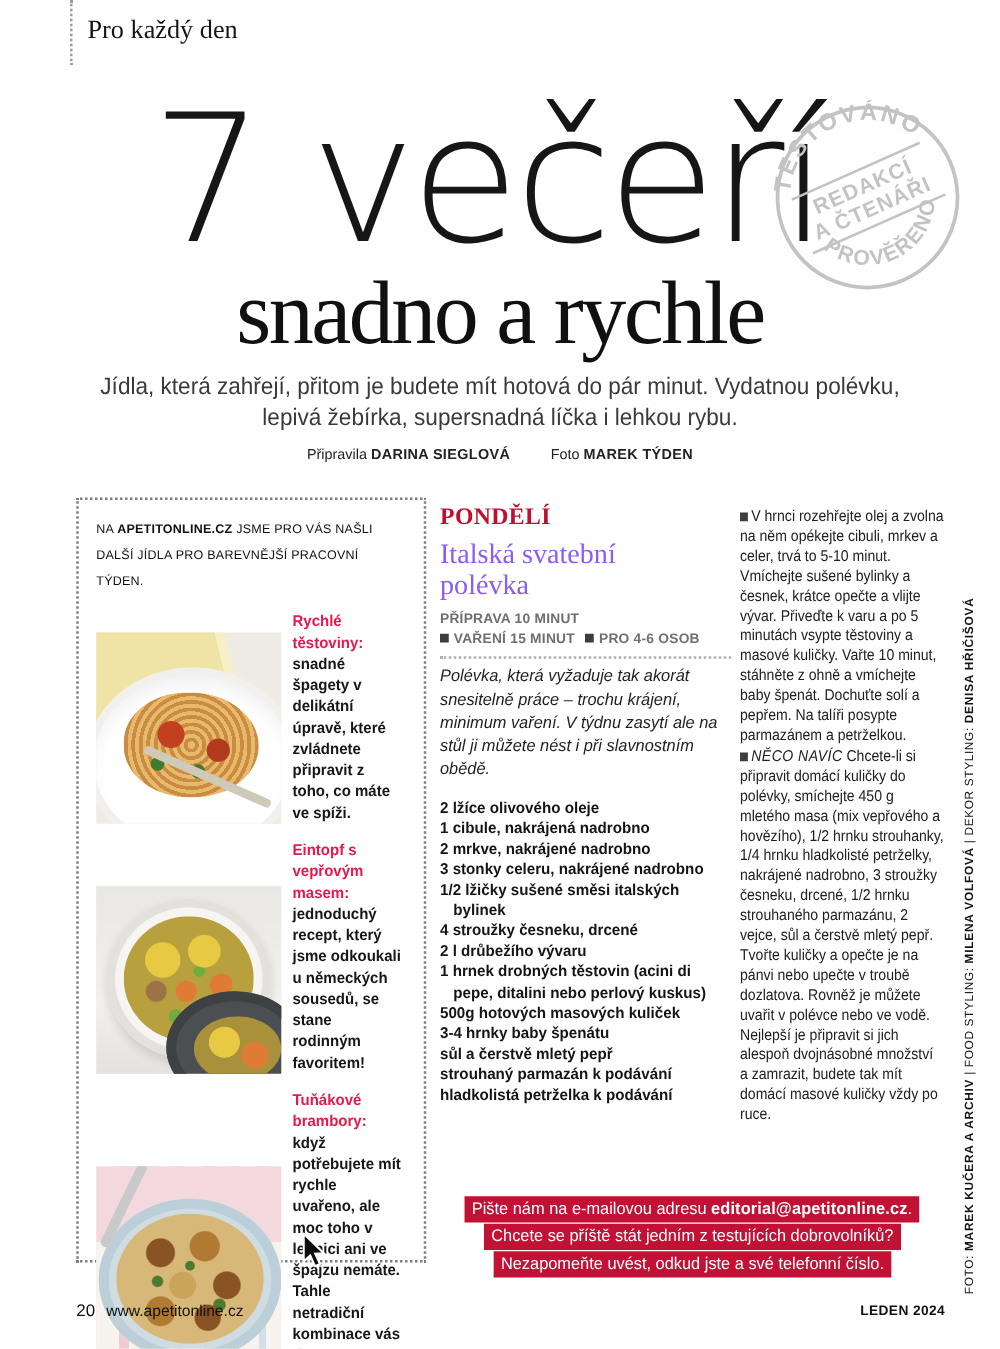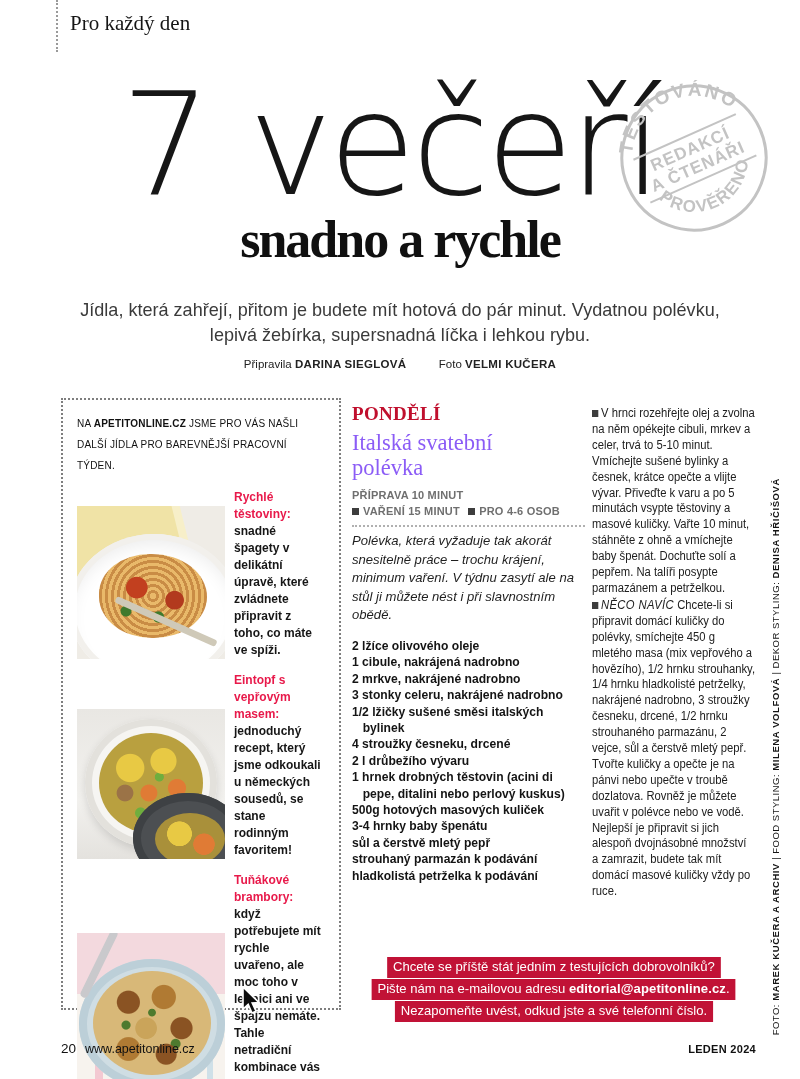--- a/index.html
+++ b/index.html
@@ -9,21 +9,21 @@
   
   .corner-dotted{position:absolute;left:56px;top:0;height:52px;border-left:2px dotted #9a9a9a;}
   .section-label{position:absolute;left:70px;top:11px;font-family:"Liberation Serif",serif;
                  font-size:21px;color:#151515;}
 
   
   .title1{position:absolute;left:40px;top:74px;width:700px;text-align:center;
           font-family:"DejaVu Sans","Liberation Sans",sans-serif;font-weight:200;
           font-size:142px;line-height:1;letter-spacing:-4px;color:#161616;}
   .title2{position:absolute;left:0;top:214px;width:800px;text-align:center;
-          font-family:"Liberation Serif",serif;font-weight:700;font-size:52px;
+          font-family:"Liberation Serif",serif;font-weight:400;font-size:72px;
           letter-spacing:-2px;line-height:1;color:#101010;}
   .lede{position:absolute;left:37px;top:297px;width:726px;text-align:center;
         font-size:19px;line-height:25px;color:#3a3a3a;transform:scaleX(0.95);transform-origin:center top;}
   .byline{position:absolute;left:0;top:358px;width:800px;text-align:center;font-size:11.5px;color:#222;}
   .byline b{letter-spacing:0.3px;}
   .byline .gap{display:inline-block;width:26px;}
 
   
   .stamp{position:absolute;left:616px;top:80px;width:156px;height:156px;}
 
@@ -151,21 +151,21 @@
   </svg>
 
   <div class="title2">snadno a rychle</div>
   <div class="lede">Jídla, která zahřejí, přitom je budete mít hotová do pár minut. Vydatnou polévku, lepivá žebírka, supersnadná líčka i lehkou rybu.</div>
 
   <div class="byline">
     <span>Připravila</span>
     <b>DARINA SIEGLOVÁ</b>
     <span class="gap"></span>
     <span>Foto</span>
-    <b>VELMI KUČERA</b>
+    <b>MAREK TÝDEN</b>
   </div>
 
   <div class="sidebar">
     <div class="sb-intro">
       <span>NA </span><span class="site">APETITONLINE.CZ</span><span> JSME PRO VÁS NAŠLI DALŠÍ JÍDLA PRO BAREVNĚJŠÍ PRACOVNÍ TÝDEN.</span>
     </div>
 
     <div class="sb-item">
       <div class="photo" style="height:153px">
         <div class="ph1-napkin"></div>
@@ -236,22 +236,22 @@
       <div class="ing">hladkolistá petrželka k podávání</div>
     </div>
   </div>
 
   <div class="rightcol">
     <p><span class="rsq"></span><span>V hrnci rozehřejte olej a zvolna na něm opékejte cibuli, mrkev a celer, trvá to 5-10 minut. Vmíchejte sušené bylinky a česnek, krátce opečte a vlijte vývar. Přiveďte k varu a po 5 minutách vsypte těstoviny a masové kuličky. Vařte 10 minut, stáhněte z ohně a vmíchejte baby špenát. Dochuťte solí a pepřem. Na talíři posypte parmazánem a petrželkou.</span></p>
     <p><span class="rsq"></span><span class="extra-label">NĚCO NAVÍC</span> <span>Chcete-li si připravit domácí kuličky do polévky, smíchejte 450 g mletého masa (mix vepřového a hovězího), 1/2 hrnku strouhanky, 1/4 hrnku hladkolisté petrželky, nakrájené nadrobno, 3 stroužky česneku, drcené, 1/2 hrnku strouhaného parmazánu, 2 vejce, sůl a čerstvě mletý pepř. Tvořte kuličky a opečte je na pánvi nebo upečte v troubě dozlatova. Rovněž je můžete uvařit v polévce nebo ve vodě. Nejlepší je připravit si jich alespoň dvojnásobné množství a zamrazit, budete tak mít domácí masové kuličky vždy po ruce.</span></p>
   </div>
 
   <div class="volunteer">
+    <div><span class="v-line"><span>Pište nám na e-mailovou adresu </span><b>editorial@apetitonline.cz</b><span>.</span></span></div>
     <div><span class="v-line">Chcete se příště stát jedním z testujících dobrovolníků?</span></div>
-    <div><span class="v-line"><span>Pište nám na e-mailovou adresu </span><b>editorial@apetitonline.cz</b><span>.</span></span></div>
     <div><span class="v-line">Nezapomeňte uvést, odkud jste a své telefonní číslo.</span></div>
   </div>
 
   <div class="footer-left">
     <span class="num">20</span><span>www.apetitonline.cz</span>
   </div>
   <div class="footer-right">LEDEN 2024</div>
 
   <div class="credits">
     <div class="inner">

